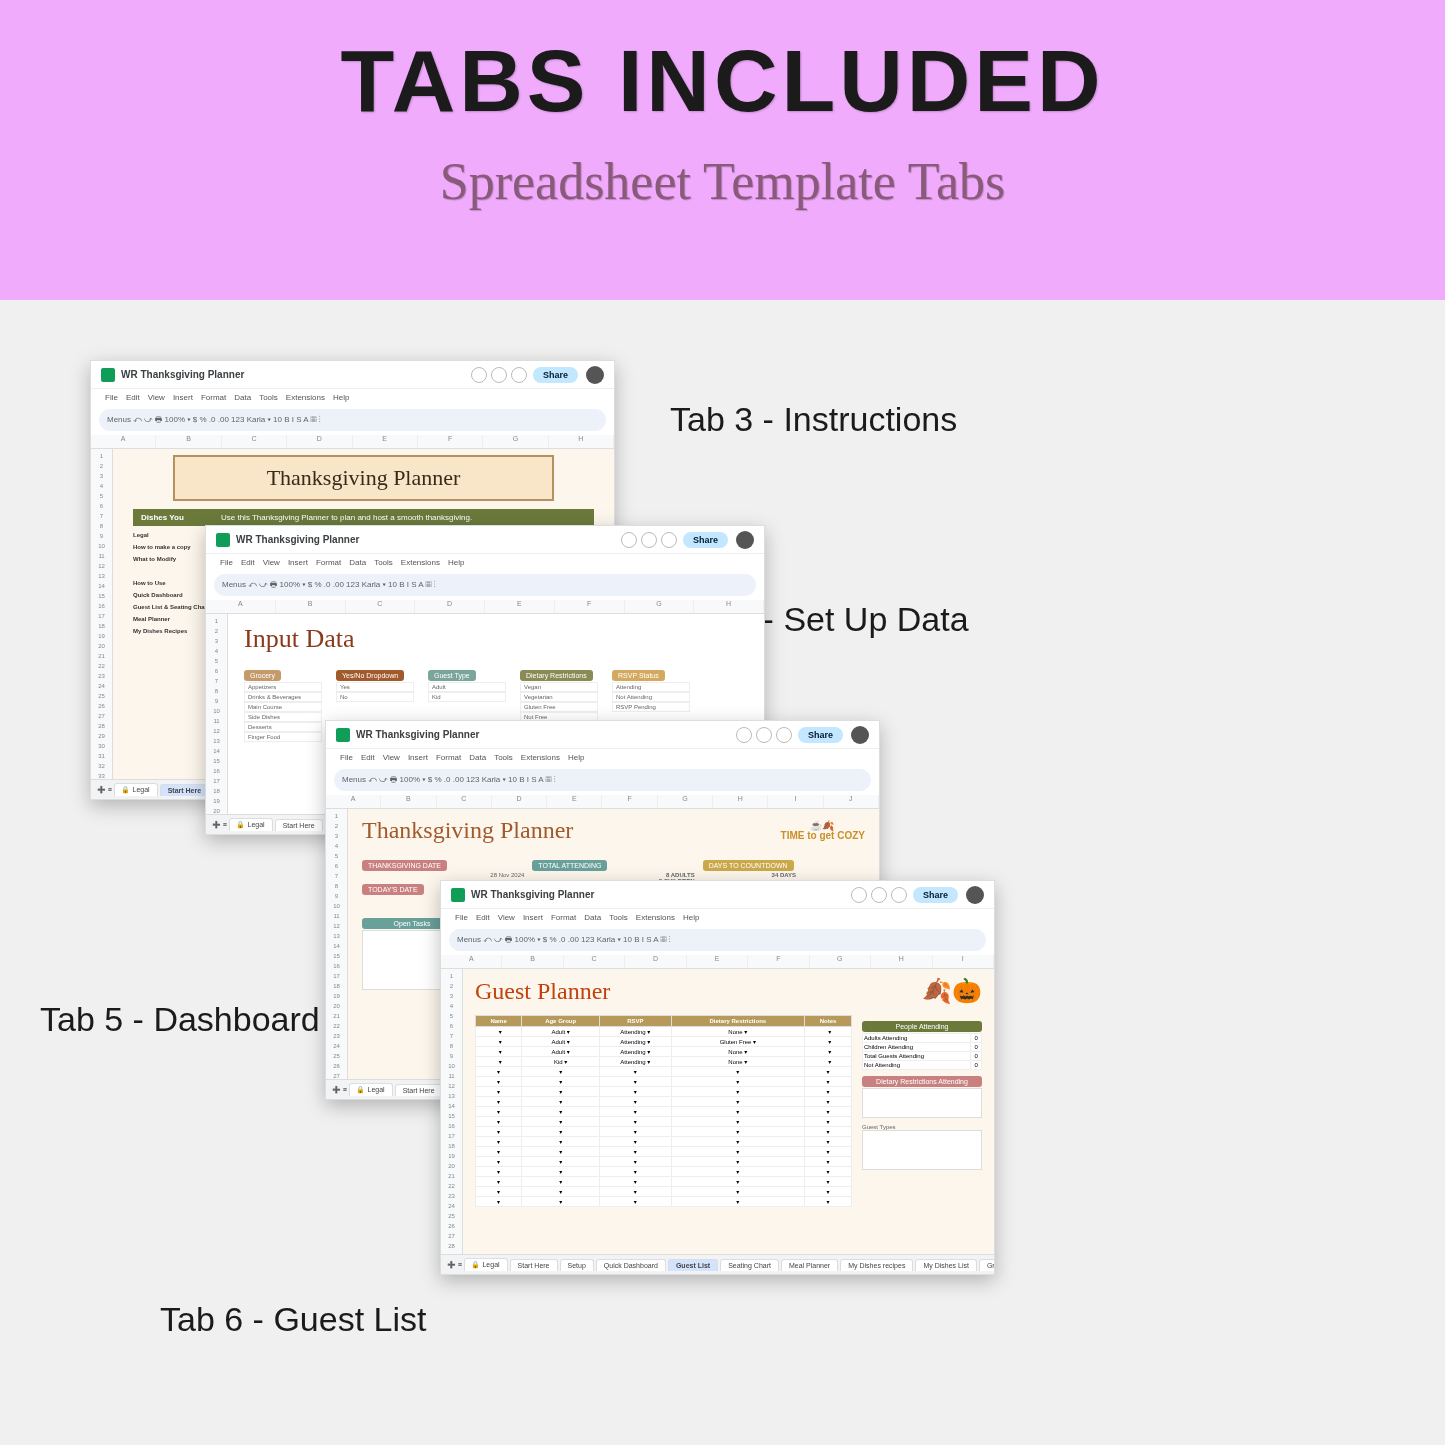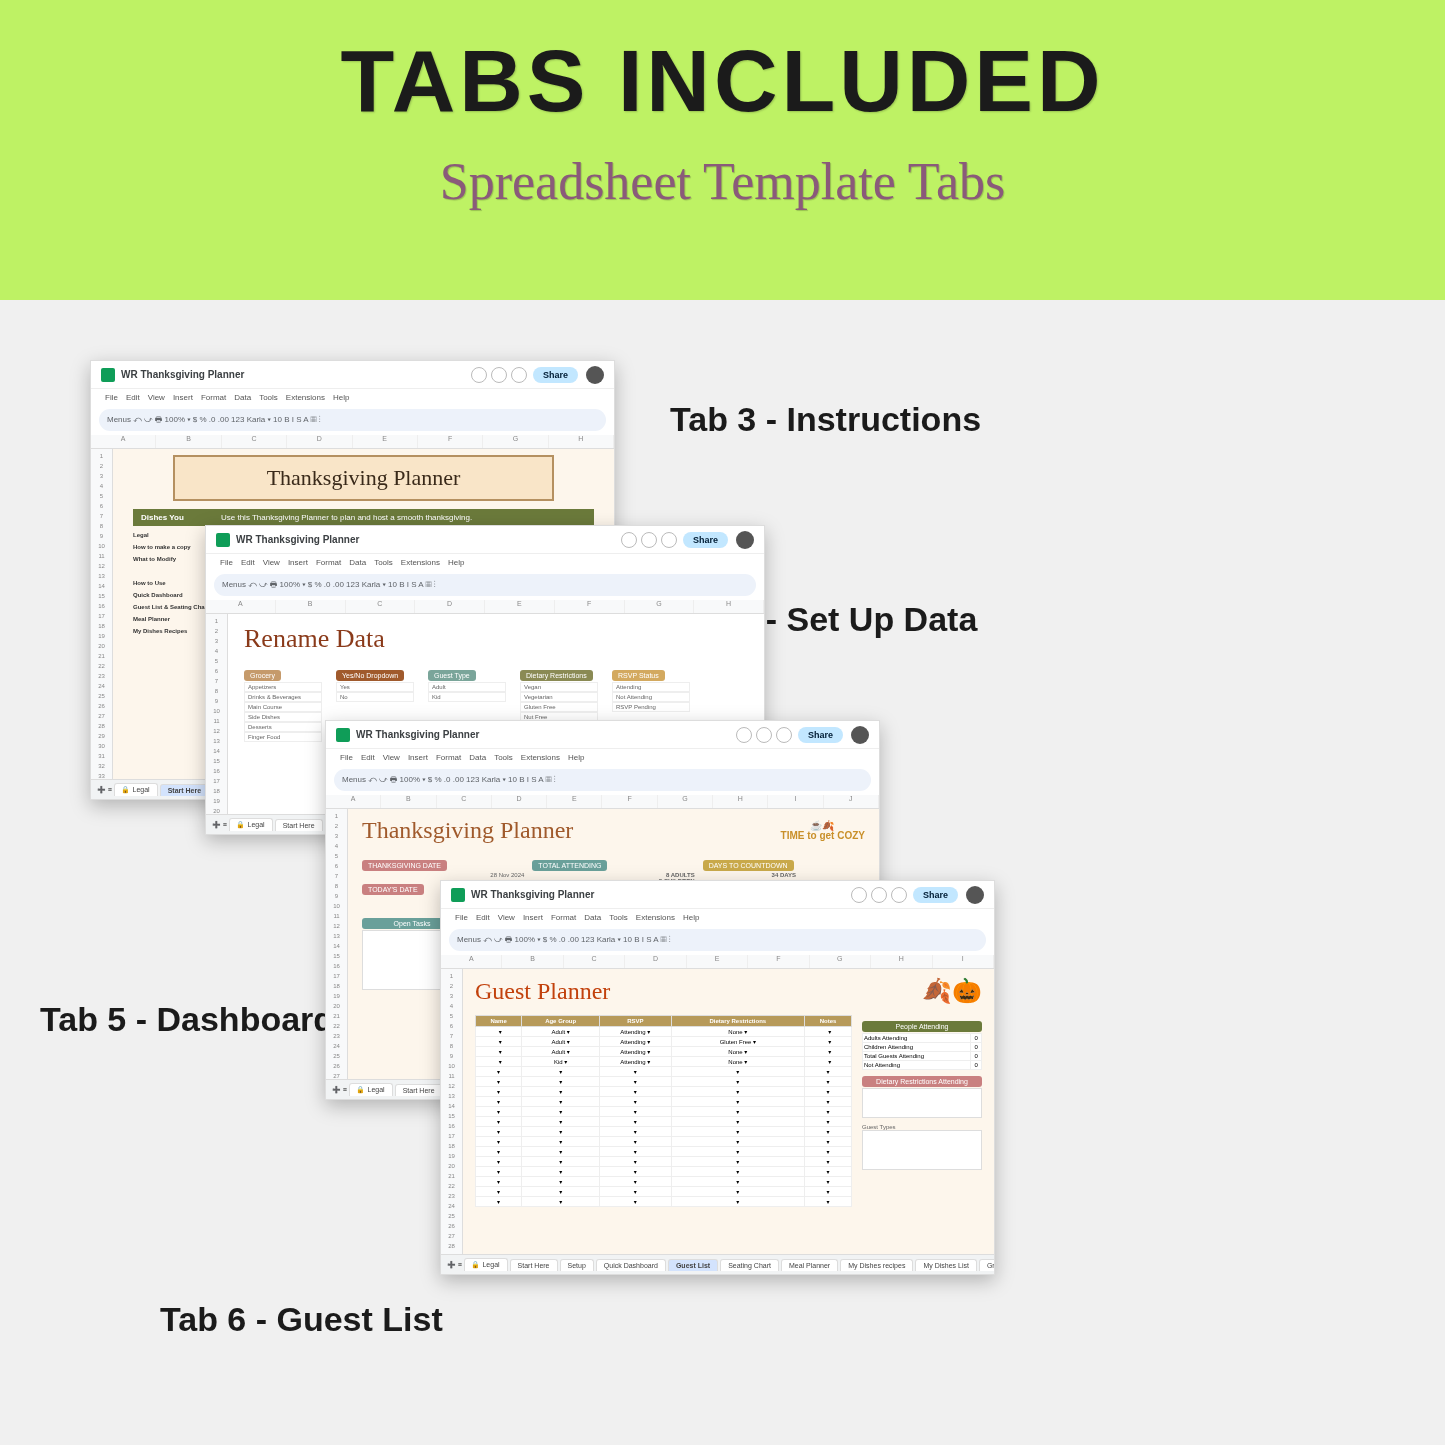--- a/index.html
+++ b/index.html
@@ -7,21 +7,21 @@
     width: 1445px;
     height: 1445px;
     background: #f0f0f0;
     font-family: "Segoe UI", Arial, sans-serif;
     position: relative;
     overflow: hidden;
   }
   .header-band {
     width: 100%;
     height: 300px;
-    background: #bef264;
+    background: #f0abfc;
     text-align: center;
     padding-top: 30px;
   }
   .title {
     font-size: 88px;
     font-weight: 700;
     letter-spacing: 4px;
     color: #1b1b1b;
     text-shadow: 1px 1px 2px rgba(0,0,0,0.2);
   }
@@ -159,21 +159,21 @@
   .tab.active { background: #d3e3fd; font-weight: 600; }
 
   
   .cream { background: #fdf6ec; }
   .script { font-family: "Brush Script MT", cursive; }
 
   
   .label {
     position: absolute;
     font-size: 34px;
-    font-weight: 700;
+    font-weight: 400;
     color: #1b1b1b;
   }
 
   
   .pill { border-radius: 3px; padding: 2px 6px; font-size: 7px; color: #fff; display: inline-block; }
   .tiny { font-size: 6px; color: #666; }
   .row { display: flex; }
 </style>
 </head>
 <body>
@@ -369,21 +369,21 @@
           <div>15</div>
           <div>16</div>
           <div>17</div>
           <div>18</div>
           <div>19</div>
           <div>20</div>
           <div>21</div>
           <div>22</div>
         </div>
       <div class="sheet-canvas" style="padding:10px 16px;">
-        <div class="script" style="font-size:26px;color:#8a3a1a;">Rename Data</div>
+        <div class="script" style="font-size:26px;color:#8a3a1a;">Input Data</div>
         <div class="row" style="gap:14px;margin-top:10px;align-items:flex-start;" id="s2cols">
             <div style="width: 78px;"><div class="pill" style="background:#c59a6b;text-align:center;">Grocery</div><div class="tiny" style="border:1px solid #eee;padding:1px 3px;">Appetizers</div><div class="tiny" style="border:1px solid #eee;padding:1px 3px;">Drinks &amp; Beverages</div><div class="tiny" style="border:1px solid #eee;padding:1px 3px;">Main Course</div><div class="tiny" style="border:1px solid #eee;padding:1px 3px;">Side Dishes</div><div class="tiny" style="border:1px solid #eee;padding:1px 3px;">Desserts</div><div class="tiny" style="border:1px solid #eee;padding:1px 3px;">Finger Food</div></div>
             <div style="width: 78px;"><div class="pill" style="background:#a05a2c;text-align:center;">Yes/No Dropdown</div><div class="tiny" style="border:1px solid #eee;padding:1px 3px;">Yes</div><div class="tiny" style="border:1px solid #eee;padding:1px 3px;">No</div></div>
             <div style="width: 78px;"><div class="pill" style="background:#7aa59a;text-align:center;">Guest Type</div><div class="tiny" style="border:1px solid #eee;padding:1px 3px;">Adult</div><div class="tiny" style="border:1px solid #eee;padding:1px 3px;">Kid</div></div>
             <div style="width: 78px;"><div class="pill" style="background:#8a8a54;text-align:center;">Dietary Restrictions</div><div class="tiny" style="border:1px solid #eee;padding:1px 3px;">Vegan</div><div class="tiny" style="border:1px solid #eee;padding:1px 3px;">Vegetarian</div><div class="tiny" style="border:1px solid #eee;padding:1px 3px;">Gluten Free</div><div class="tiny" style="border:1px solid #eee;padding:1px 3px;">Nut Free</div><div class="tiny" style="border:1px solid #eee;padding:1px 3px;">None</div></div>
             <div style="width: 78px;"><div class="pill" style="background:#d3a95f;text-align:center;">RSVP Status</div><div class="tiny" style="border:1px solid #eee;padding:1px 3px;">Attending</div><div class="tiny" style="border:1px solid #eee;padding:1px 3px;">Not Attending</div><div class="tiny" style="border:1px solid #eee;padding:1px 3px;">RSVP Pending</div></div>
           </div>
       </div>
     </div>
     <div class="tabs-row">

